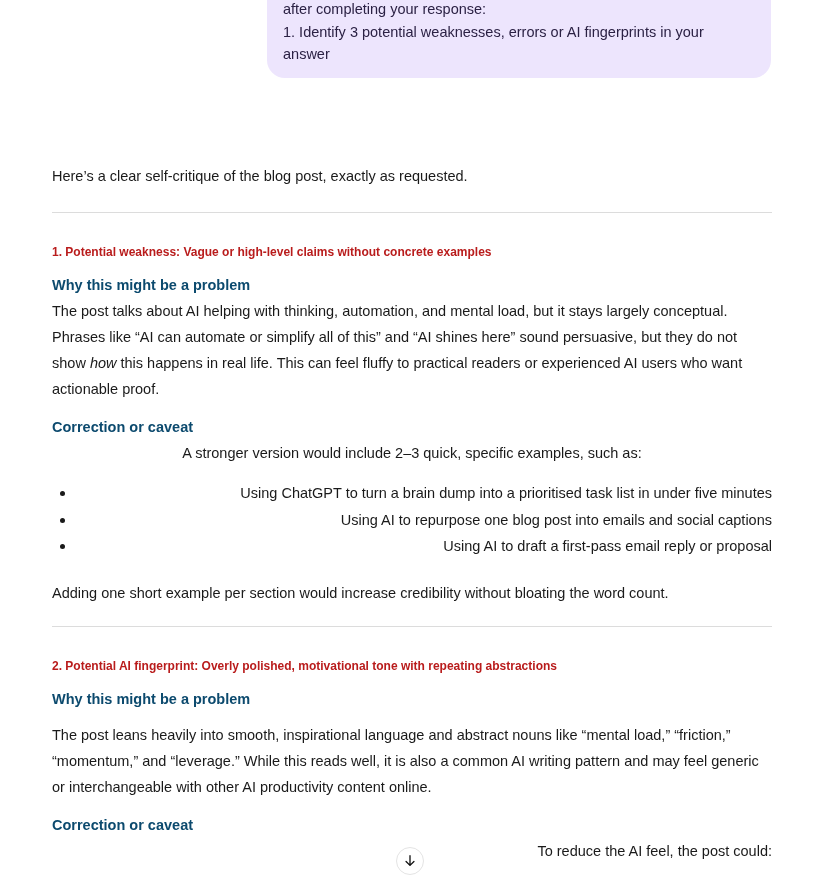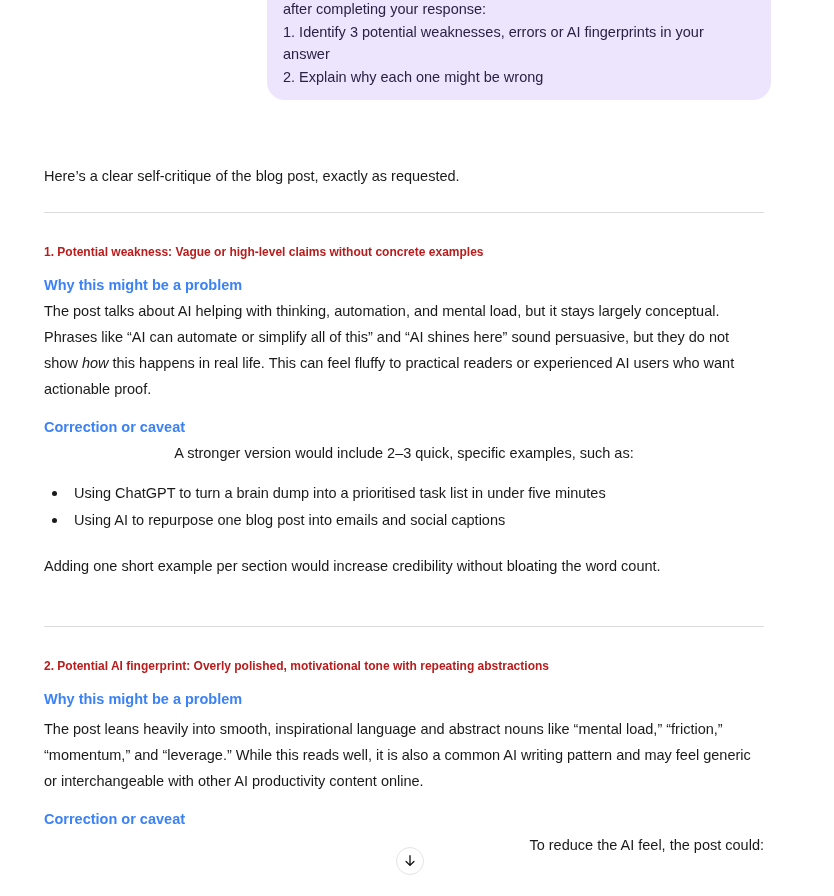--- a/index.html
+++ b/index.html
@@ -24,21 +24,21 @@
     background: #ede5fd;
     border-radius: 0 0 18px 18px;
     padding: 10px 16px 12px 16px;
     color: #2b2144;
     font-size: 14.5px;
     line-height: 22.5px;
   }
   .user-bubble .line { display: block; }
   .response {
     position: absolute;
-    left: 44px;
+    left: 52px;
     top: 163px;
     width: 720px;
     font-size: 14.5px;
     line-height: 26px;
     color: #1a1a1a;
   }
   .intro { margin: 0; }
   .divider {
     height: 1px;
     background: #dcdcdc;
@@ -54,31 +54,32 @@
     line-height: 27px;
     font-weight: bold;
     margin: 0;
     color: #b91c1c;
   }
   h3.sub {
     font-size: 14.5px;
     font-weight: bold;
     margin: 0;
     line-height: 22px;
-    color: #3b82f6;
+    color: #0c4a6e;
   }
   p.body { margin: 0; }
   ul.examples {
     margin: 0;
     padding: 0 0 0 30px;
     list-style: none;
   }
   ul.examples li {
     position: relative;
     line-height: 26.5px;
+    text-align: right;
   }
   ul.examples li::before {
     content: "";
     position: absolute;
     left: -22px;
     top: 11px;
     width: 5px;
     height: 5px;
     border-radius: 50%;
     background: #1a1a1a;
@@ -100,47 +101,47 @@
   }
   .scroll-btn svg { width: 14px; height: 14px; }
 </style>
 </head>
 <body>
 
 <div class="user-bubble">
   <span class="line">after completing your response:</span>
   <span class="line">1. Identify 3 potential weaknesses, errors or AI fingerprints in your</span>
   <span class="line">answer</span>
-  <span class="line">2. Explain why each one might be wrong</span>
 </div>
 
 <div class="response">
   <p class="intro">Here’s a clear self-critique of the blog post, exactly as requested.</p>
 
   <hr class="divider" style="top:49px;">
 
   <div class="section" style="top:76px;">
     <h2 class="section-title">1. Potential weakness: Vague or high-level claims without concrete examples</h2>
     <h3 class="sub" style="margin-top:8px;">Why this might be a problem</h3>
     <p class="body" style="margin-top:2px;"><span>The post talks about AI helping with thinking, automation, and mental load, but it stays largely conceptual. Phrases like “AI can automate or simplify all of this” and “AI shines here” sound persuasive, but they do not show </span><em>how</em><span> this happens in real life. This can feel fluffy to practical readers or experienced AI users who want actionable proof.</span></p>
     <h3 class="sub" style="margin-top:14px;">Correction or caveat</h3>
     <p class="body" style="margin-top:2px;text-align:center;">A stronger version would include 2–3 quick, specific examples, such as:</p>
     <ul class="examples" style="margin-top:14px;">
       <li>Using ChatGPT to turn a brain dump into a prioritised task list in under five minutes</li>
       <li>Using AI to repurpose one blog post into emails and social captions</li>
+      <li>Using AI to draft a first-pass email reply or proposal</li>
     </ul>
     <p class="body" style="margin-top:20px;">Adding one short example per section would increase credibility without bloating the word count.</p>
   </div>
 
   <hr class="divider" style="top:463px;">
 
   <div class="section" style="top:490px;">
     <h2 class="section-title">2. Potential AI fingerprint: Overly polished, motivational tone with repeating abstractions</h2>
     <h3 class="sub" style="margin-top:8px;">Why this might be a problem</h3>
-    <p class="body" style="margin-top:6px;">The post leans heavily into smooth, inspirational language and abstract nouns like “mental load,” “friction,” “momentum,” and “leverage.” While this reads well, it is also a common AI writing pattern and may feel generic or interchangeable with other AI productivity content online.</p>
+    <p class="body" style="margin-top:12px;">The post leans heavily into smooth, inspirational language and abstract nouns like “mental load,” “friction,” “momentum,” and “leverage.” While this reads well, it is also a common AI writing pattern and may feel generic or interchangeable with other AI productivity content online.</p>
     <h3 class="sub" style="margin-top:14px;">Correction or caveat</h3>
     <p class="body" style="margin-top:2px;text-align:right;">To reduce the AI feel, the post could:</p>
   </div>
 </div>
 
 <div class="scroll-btn">
   <svg viewBox="0 0 16 16">
     <path d="M8 2 V13 M3.5 8.5 L8 13 L12.5 8.5" fill="none" stroke="#111" stroke-width="1.5" stroke-linecap="round" stroke-linejoin="round"></path>
   </svg>
 </div>

